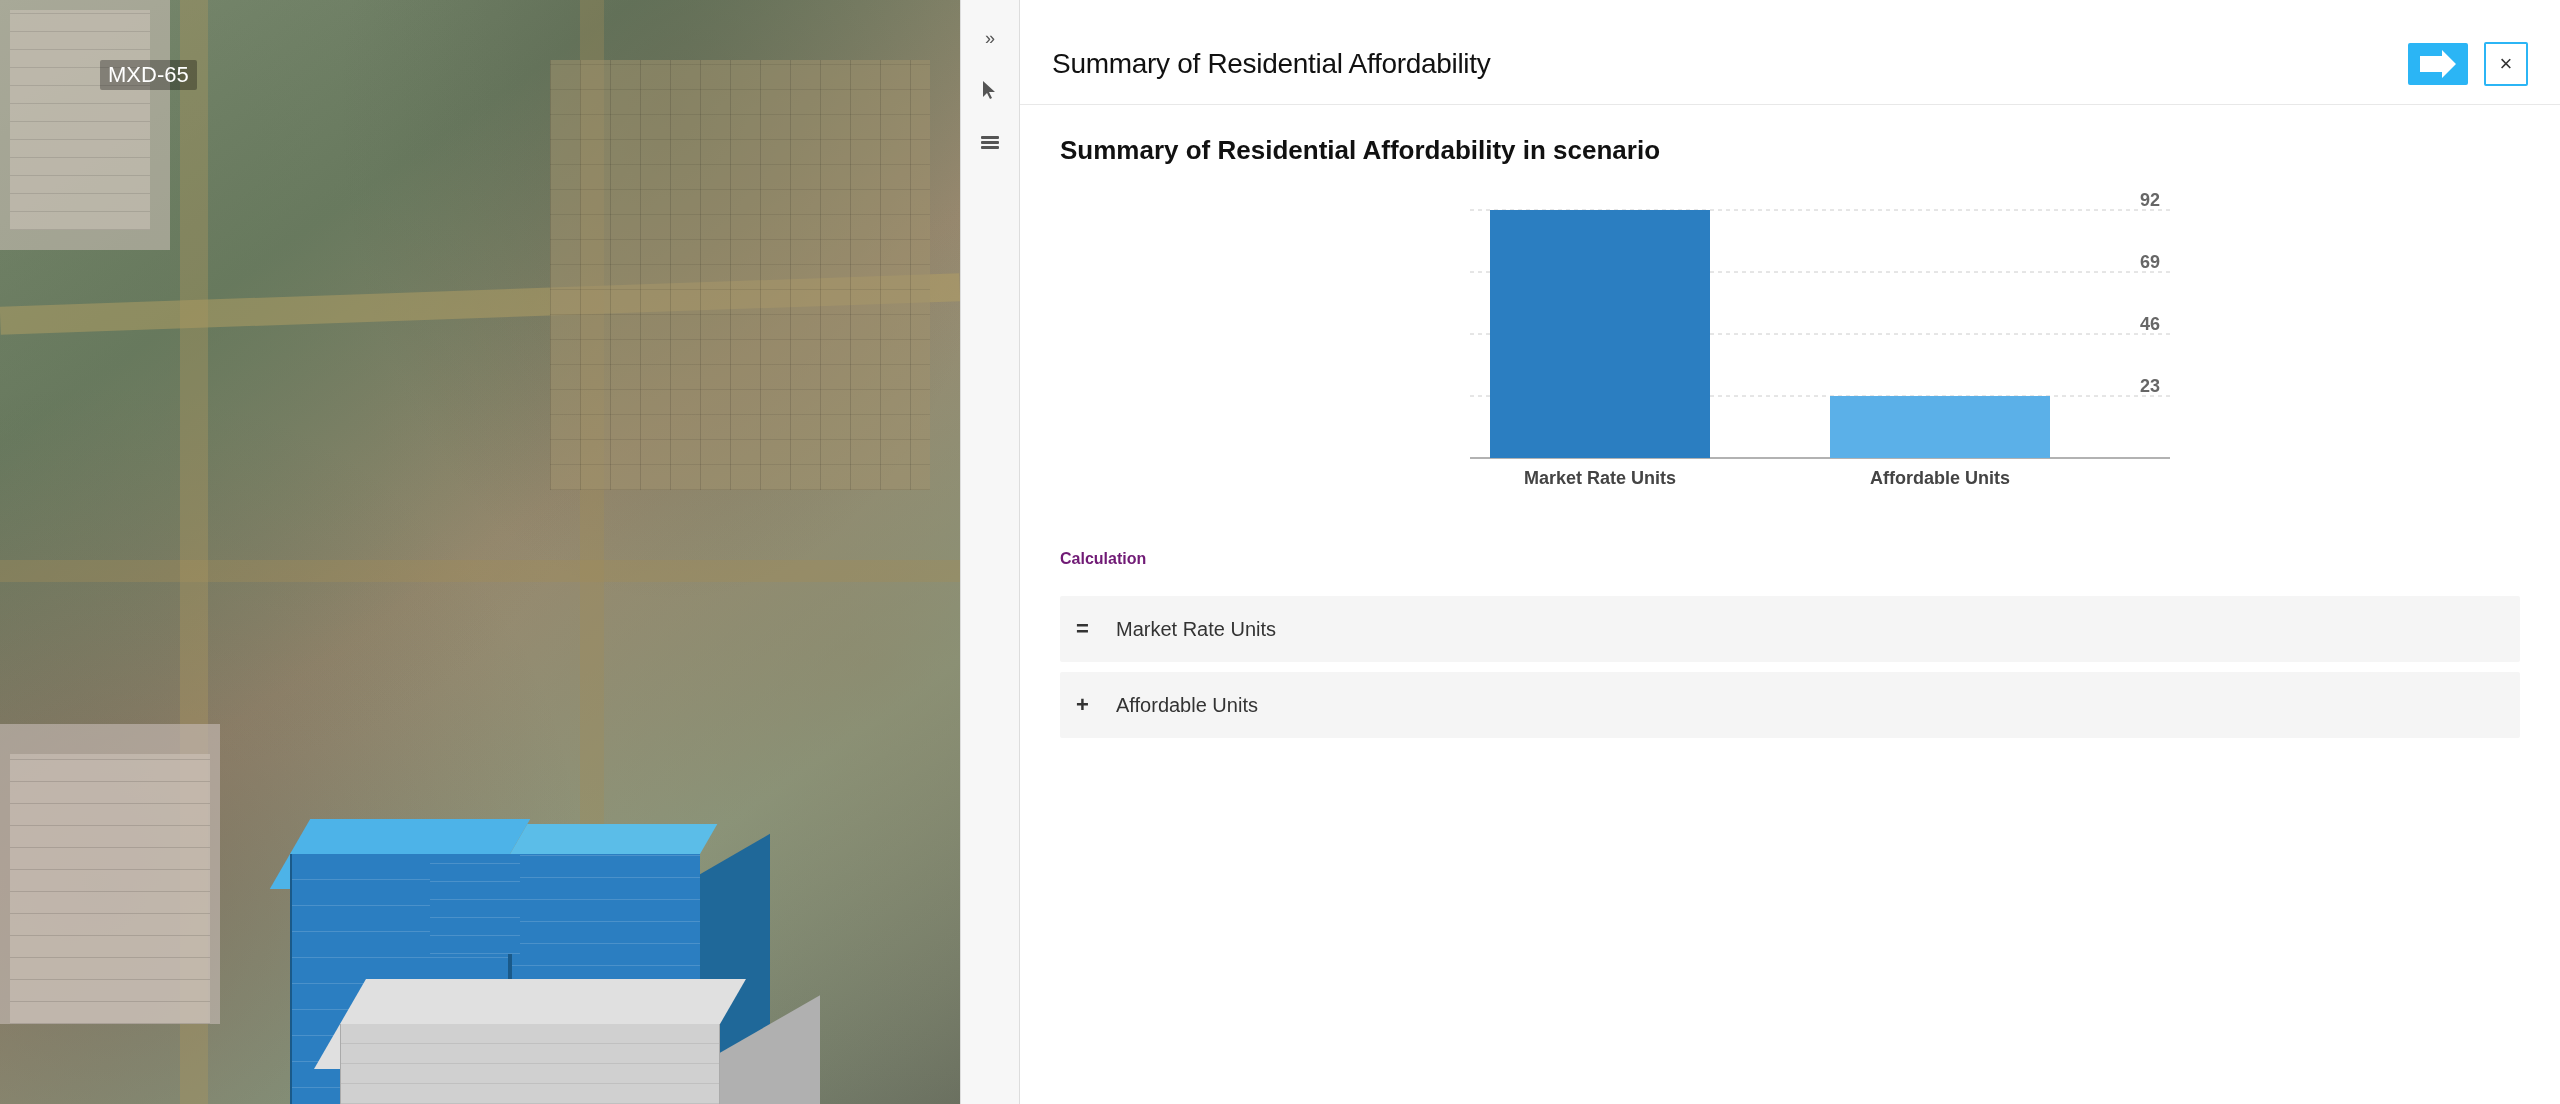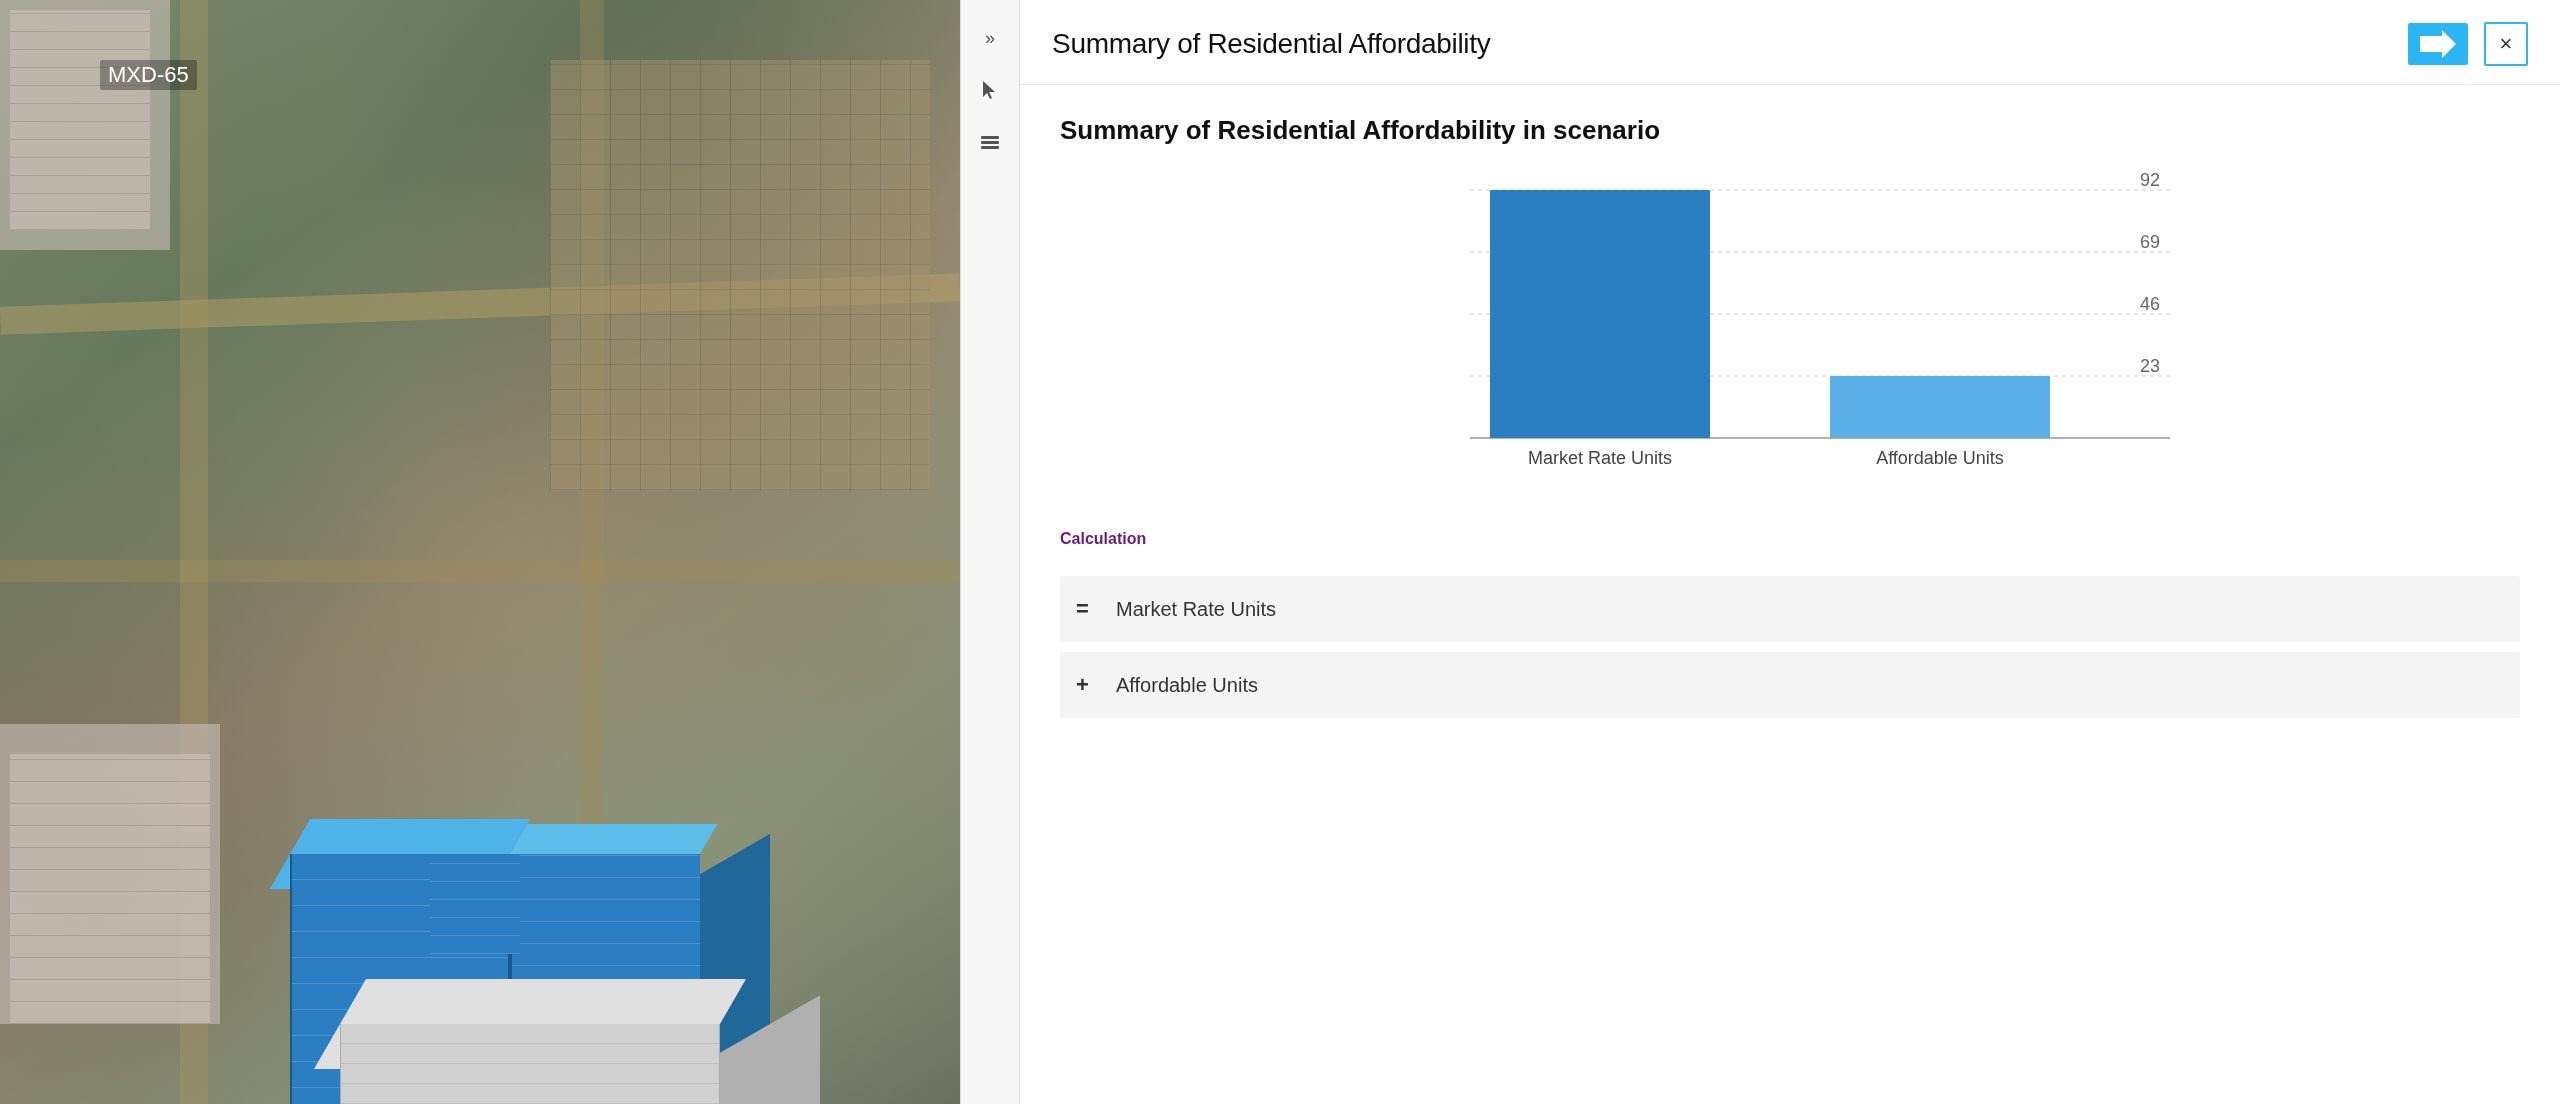--- a/index.html
+++ b/index.html
@@ -80,20 +80,21 @@
     }
 
     
     #panel-header {
       display: flex;
       align-items: center;
       justify-content: space-between;
       padding: 22px 32px 18px 32px;
       border-bottom: 1px solid #e8e8e8;
       background: #fff;
+      margin-top: 20px;
     }
 
     #panel-title {
       font-size: 28px;
       font-weight: 400;
       color: #111;
       letter-spacing: -0.3px;
     }
 
     .header-actions {
@@ -145,20 +146,21 @@
       color: #111;
       margin-bottom: 24px;
     }
 
     
     .chart-container {
       width: 100%;
       height: 320px;
       position: relative;
       margin-bottom: 40px;
+      font-weight: bold;
     }
 
     
     .calc-section-title {
       font-size: 16px;
       font-weight: 600;
       color: #701a75;
       margin-bottom: 28px;
     }
 

